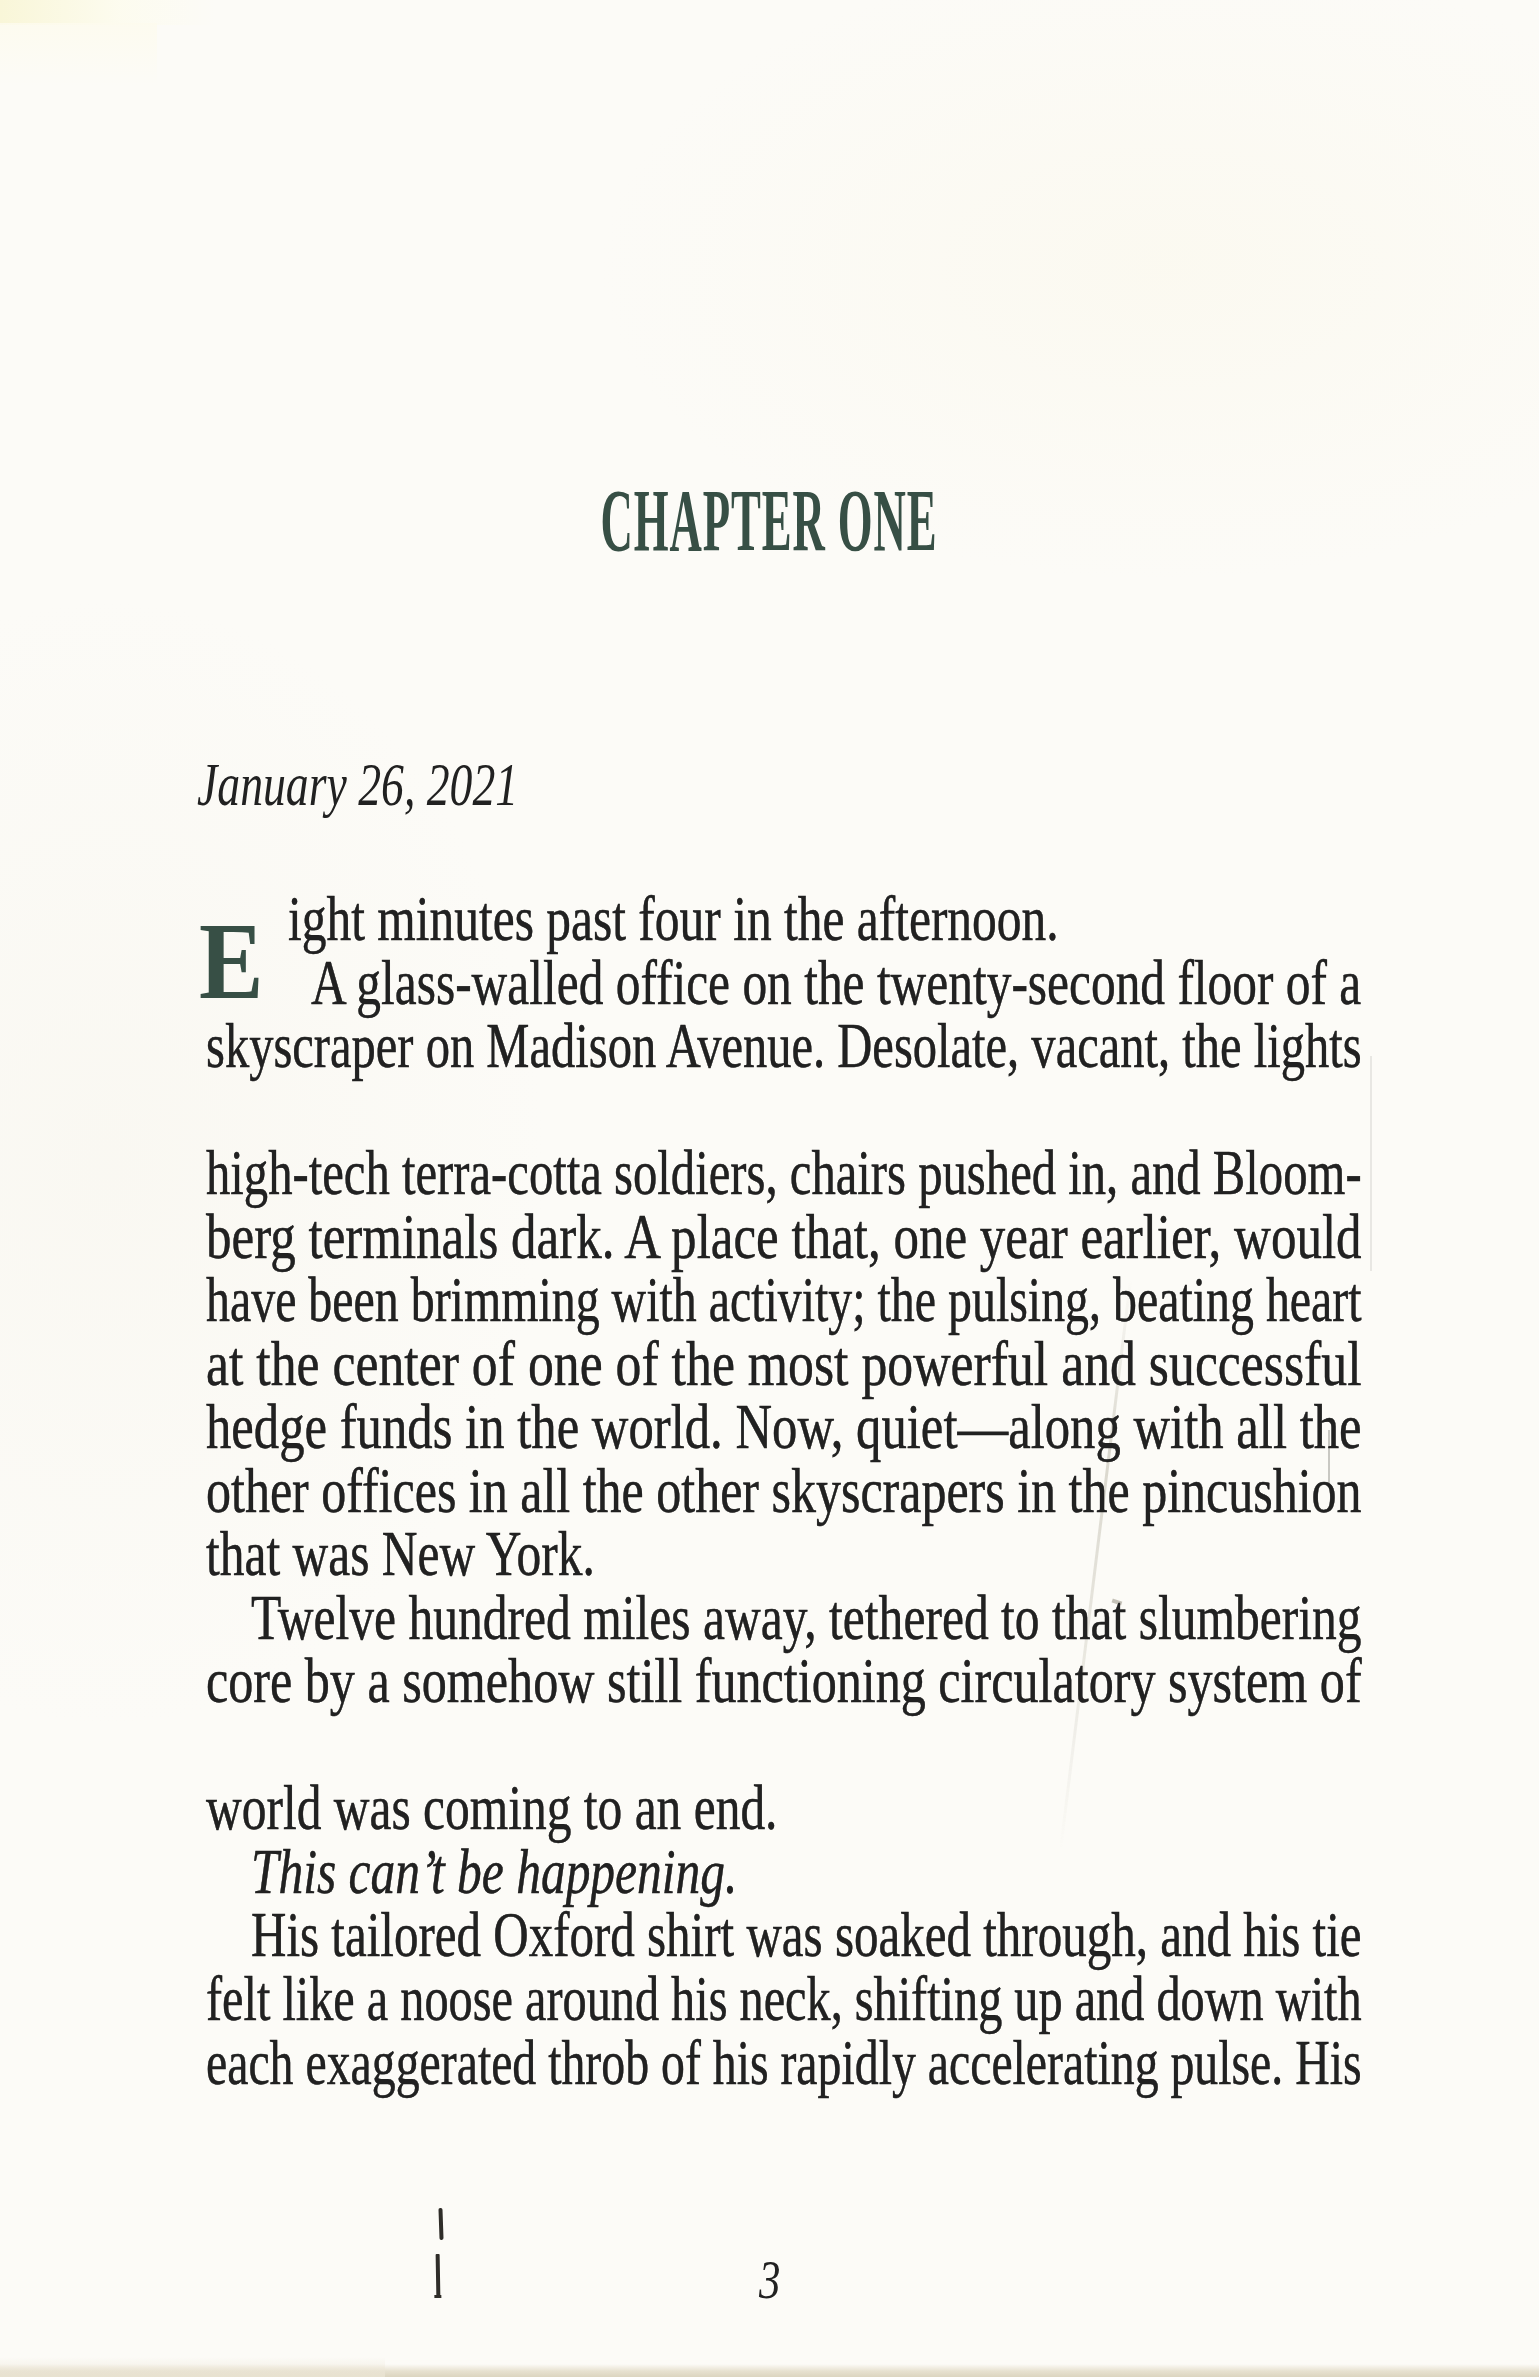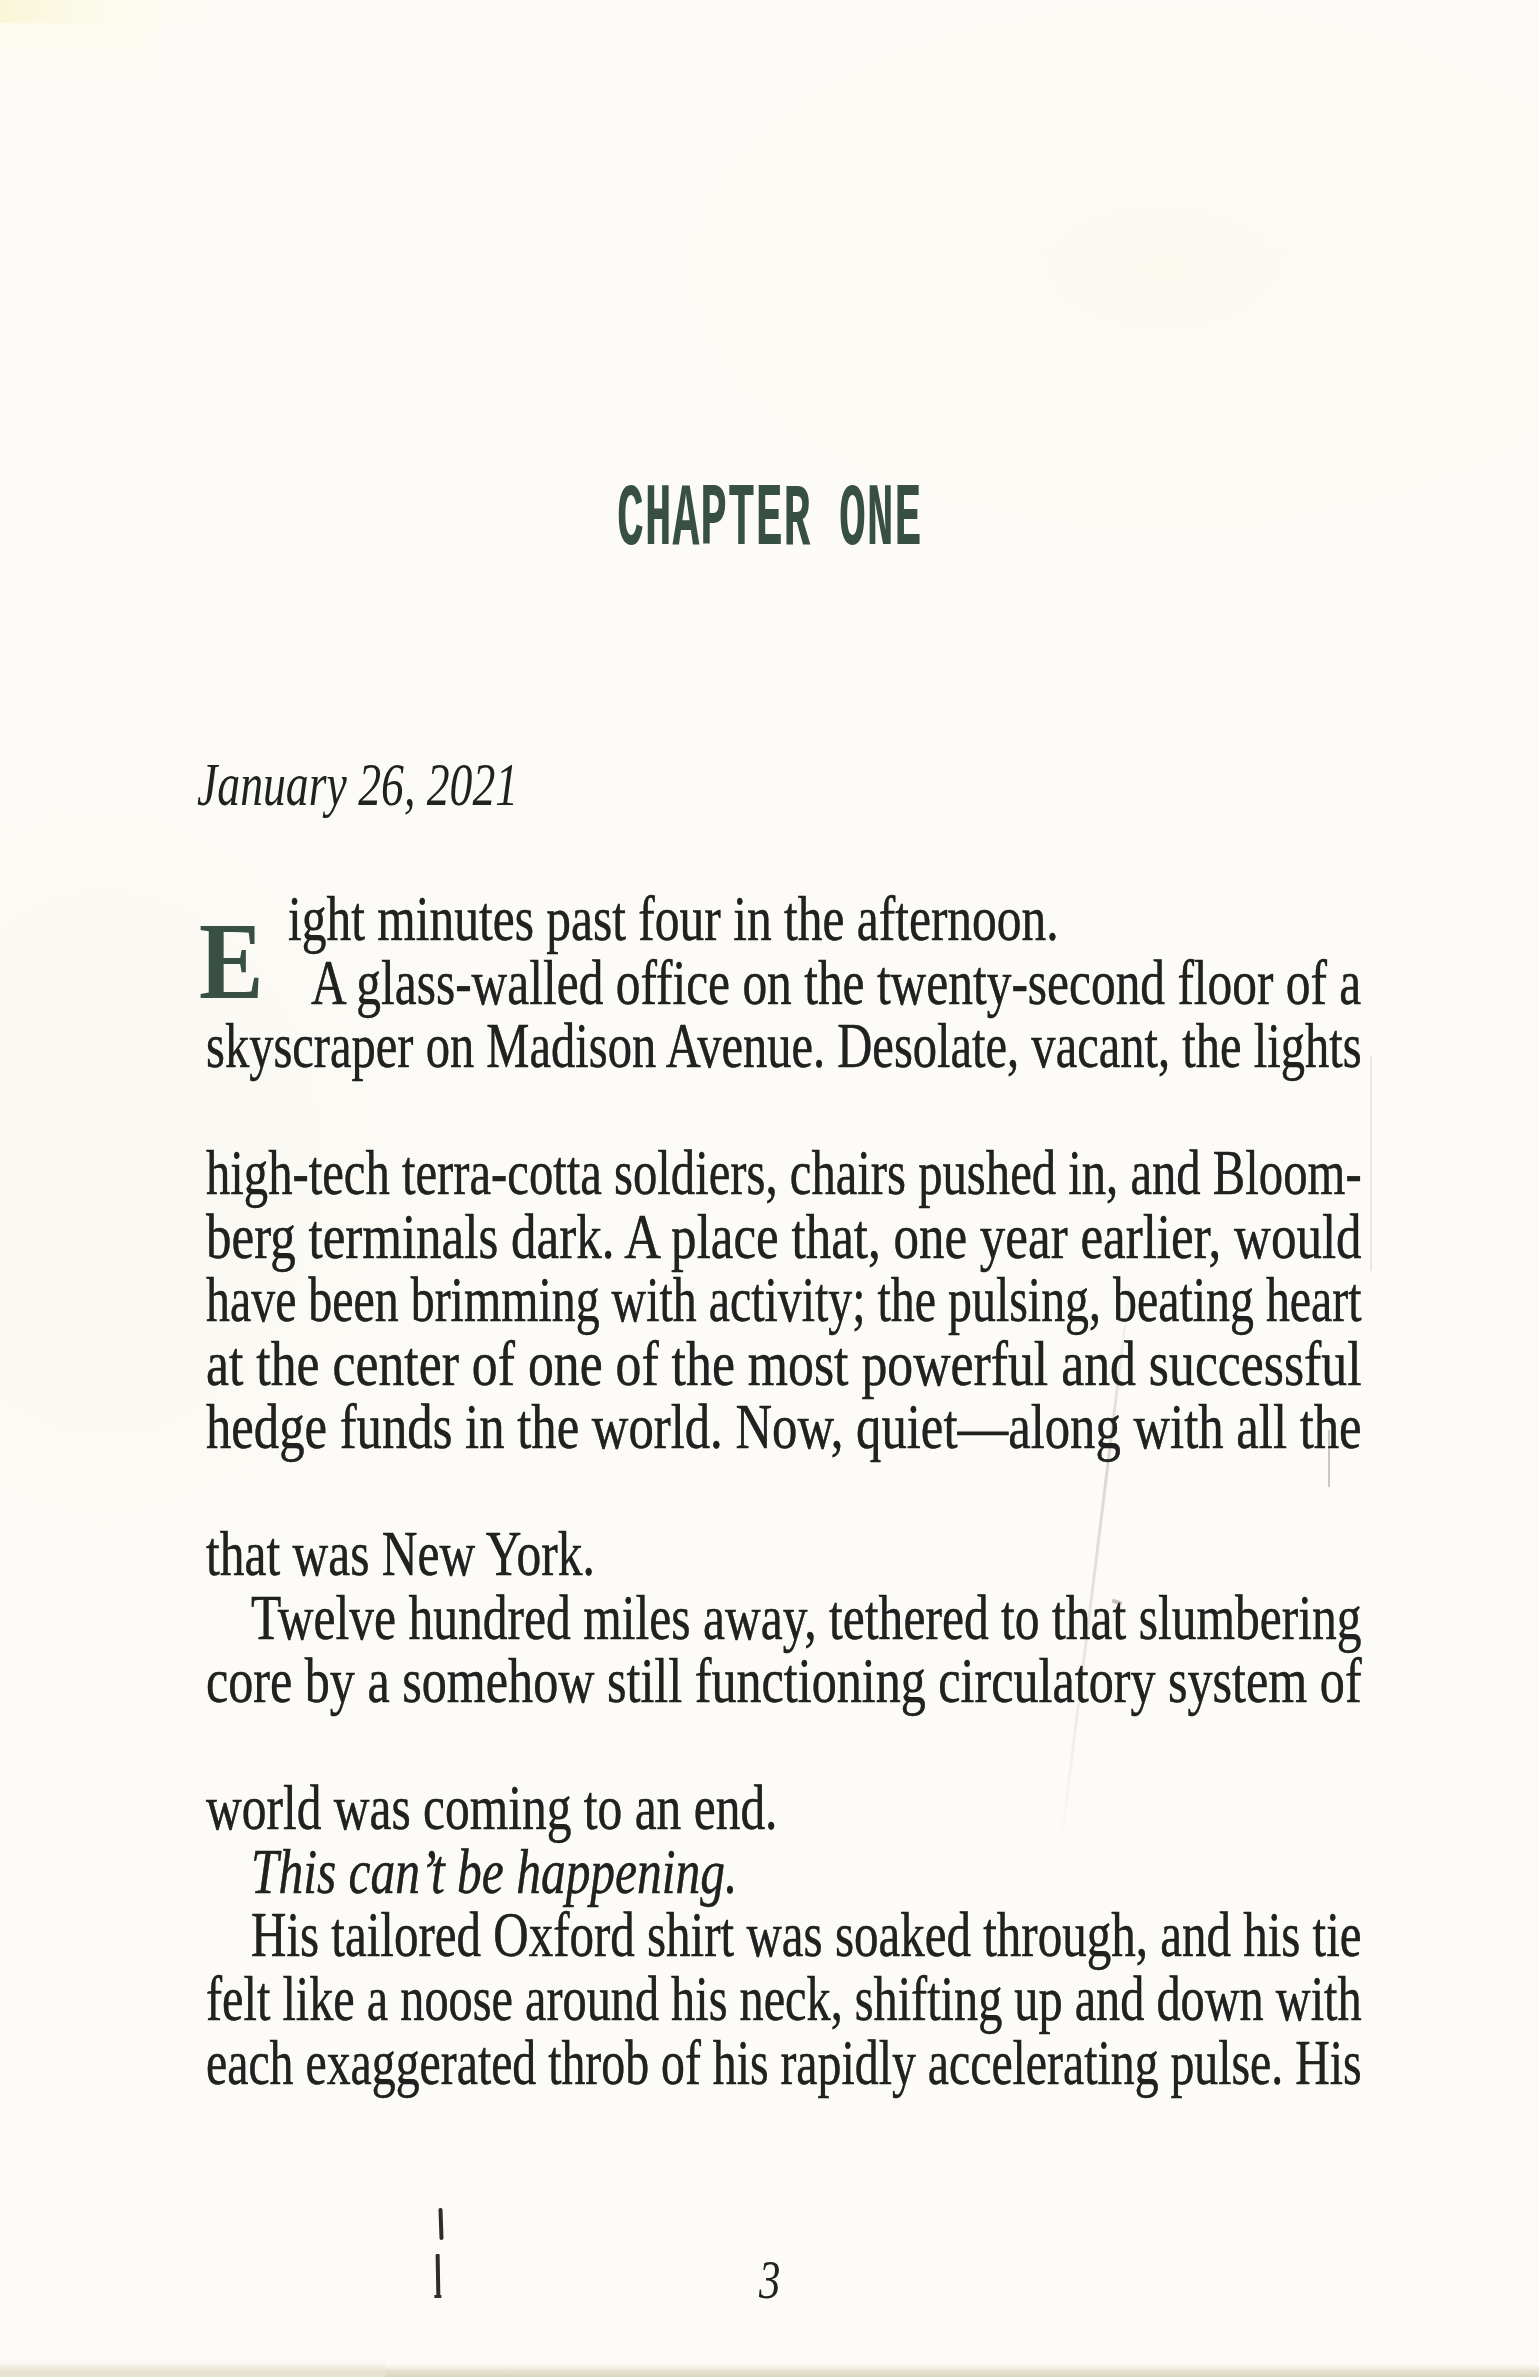--- a/index.html
+++ b/index.html
@@ -59,21 +59,21 @@
     position:absolute;left:436px;top:2254px;width:3.6px;height:44px;
     background:#2f2d29;transform:rotate(-1deg);border-radius:0.9px;
   }
   .tick2::after{
     content:"";position:absolute;left:-1.8px;bottom:0;width:7.2px;height:2.7px;background:#2f2d29;
   }
   
   .chapter-heading{
     position:absolute;left:0;top:480px;width:1539px;height:81px;line-height:81px;
     display:flex;justify-content:center;
-    font-family:Liberation Mono, monospace;
+    font-family:Liberation Serif, serif;
     font-weight:bold;font-size:89px;color:var(--green,#374f45);
     letter-spacing:1.8px;white-space:nowrap;
   }
   .chapter-heading span{display:inline-block;transform-origin:center center;}
   .dateline{
     position:absolute;left:197px;top:753px;height:64px;line-height:64px;
     font-style:italic;font-size:61px;white-space:nowrap;
   }
   .dateline span{display:inline-block;transform-origin:left center;}
   .drop-cap{
@@ -131,20 +131,21 @@
 
   <div class="body-text" id="body-text">
       <div class="body-line" style="top: 0px; padding-left: 82px;"><span style="transform: scaleX(0.785153);">ight minutes past four in the afternoon.</span></div>
       <div class="body-line" style="top: 64px; padding-left: 105px;"><span style="transform: scaleX(0.784422);">A glass-walled office on the twenty-second floor of a</span></div>
       <div class="body-line" style="top: 127px; padding-left: 0px;"><span style="transform: scaleX(0.770426);">skyscraper on Madison Avenue. Desolate, vacant, the lights</span></div>
       <div class="body-line" style="top: 254px; padding-left: 0px;"><span style="transform: scaleX(0.772549);">high-tech terra-cotta soldiers, chairs pushed in, and Bloom-</span></div>
       <div class="body-line" style="top: 318px; padding-left: 0px;"><span style="transform: scaleX(0.809648);">berg terminals dark. A place that, one year earlier, would</span></div>
       <div class="body-line" style="top: 381px; padding-left: 0px;"><span style="transform: scaleX(0.76008);">have been brimming with activity; the pulsing, beating heart</span></div>
       <div class="body-line" style="top: 445px; padding-left: 0px;"><span style="transform: scaleX(0.821596);">at the center of one of the most powerful and successful</span></div>
       <div class="body-line" style="top: 508px; padding-left: 0px;"><span style="transform: scaleX(0.804787);">hedge funds in the world. Now, quiet—along with all the</span></div>
+      <div class="body-line" style="top: 572px; padding-left: 0px;"><span style="transform: scaleX(0.793572);">other offices in all the other skyscrapers in the pincushion</span></div>
       <div class="body-line" style="top: 635px; padding-left: 0px;"><span style="transform: scaleX(0.785153);">that was New York.</span></div>
       <div class="body-line" style="top: 699px; padding-left: 45px; text-decoration: underline;"><span style="transform: scaleX(0.786496);">Twelve hundred miles away, tethered to that slumbering</span></div>
       <div class="body-line" style="top: 762px; padding-left: 0px;"><span style="transform: scaleX(0.79577);">core by a somehow still functioning circulatory system of</span></div>
       <div class="body-line" style="top: 889px; padding-left: 0px;"><span style="transform: scaleX(0.785153);">world was coming to an end.</span></div>
       <div class="body-line italic" style="top: 953px; padding-left: 45px;"><span style="transform: scaleX(0.785153);">This can’t be happening.</span></div>
       <div class="body-line" style="top: 1016px; padding-left: 45px; text-align: right;"><span style="transform: scaleX(0.777866);">His tailored Oxford shirt was soaked through, and his tie</span></div>
       <div class="body-line" style="top: 1080px; padding-left: 0px;"><span style="transform: scaleX(0.766203);">felt like a noose around his neck, shifting up and down with</span></div>
       <div class="body-line" style="top: 1144px; padding-left: 0px;"><span style="transform: scaleX(0.758452);">each exaggerated throb of his rapidly accelerating pulse. His</span></div>
     </div>
 

